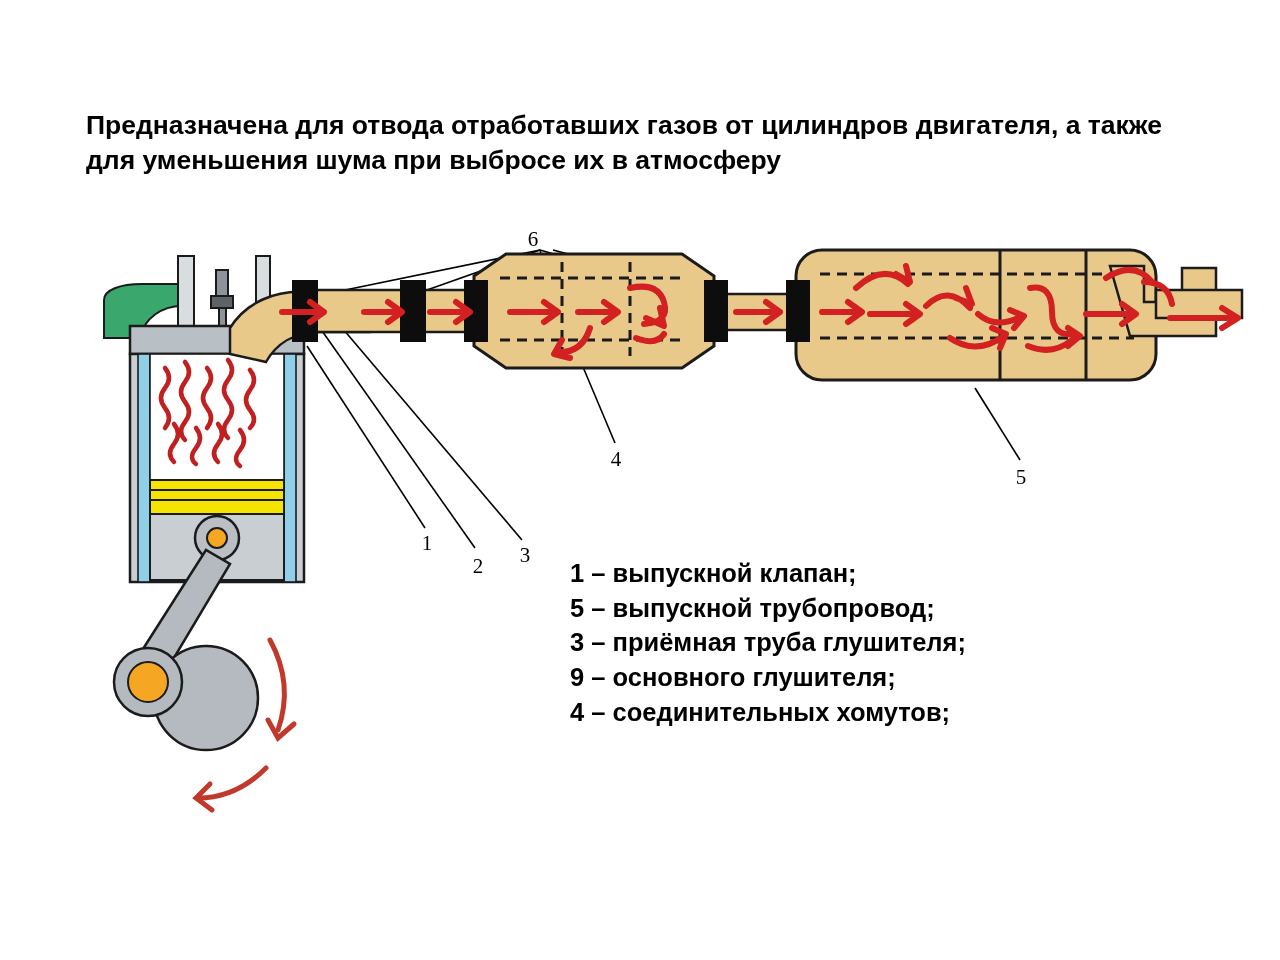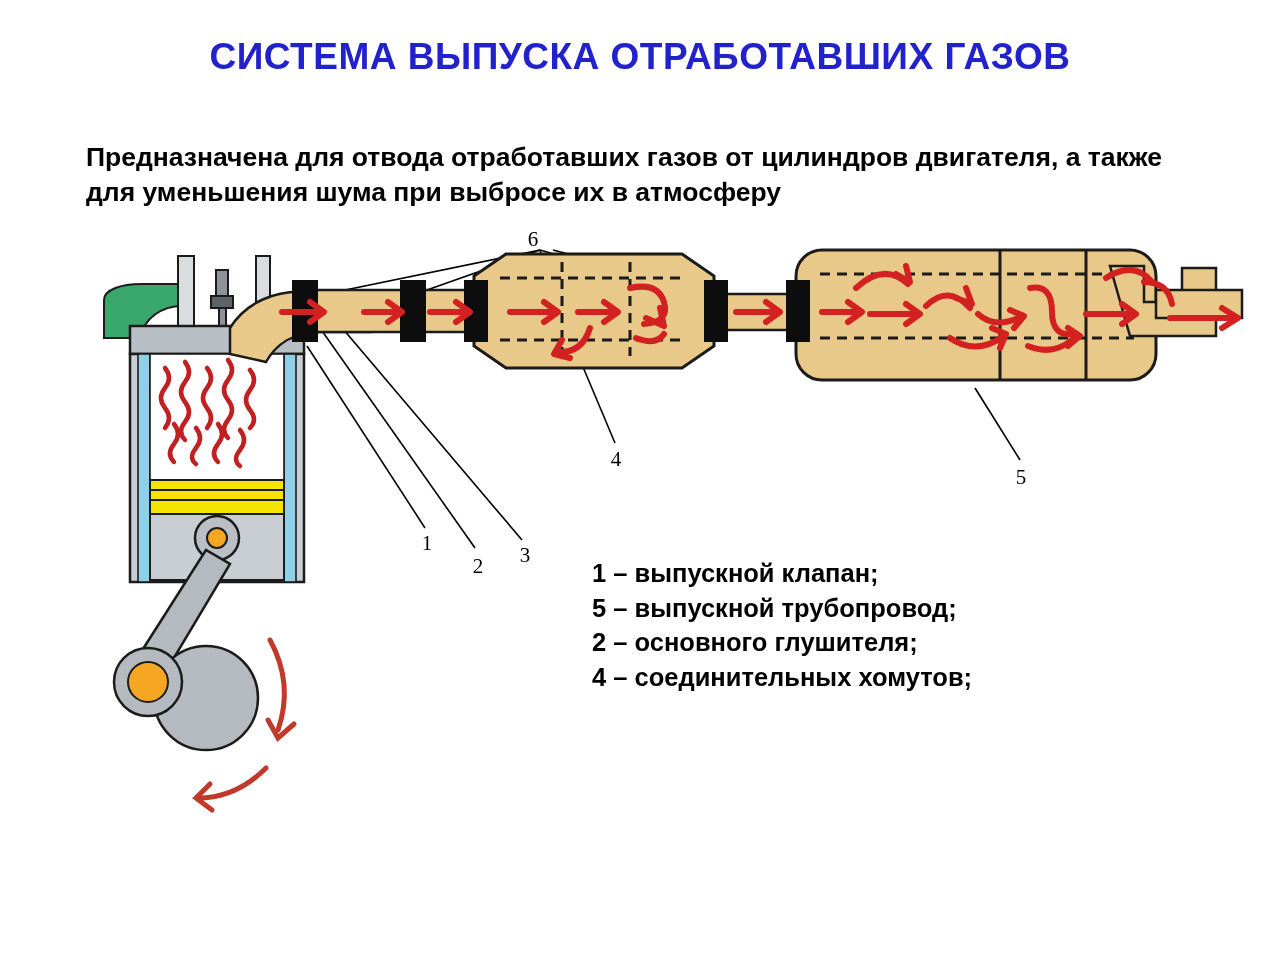--- a/index.html
+++ b/index.html
@@ -33,26 +33,25 @@
   }
   #intro {
     position: absolute;
     top: 108px;
     left: 86px;
     width: 1130px;
     color: #000000;
     font-size: 26.5px;
     font-weight: bold;
     line-height: 1.33;
-    margin-top: 32px;
   }
   #legend {
     position: absolute;
     top: 556px;
-    left: 592px;
+    left: 570px;
     width: 640px;
     color: #000000;
     font-size: 25.5px;
     font-weight: bold;
     line-height: 1.36;
   }
   #legend div {
     white-space: nowrap;
   }
   #legend div.wrap {
@@ -72,21 +71,20 @@
     font-family: "Liberation Serif", serif;
     font-size: 21px;
     fill: #000000;
   }
 </style>
 </head>
 <body>
 
 <div id="slide">
 
-  <div id="title">СИСТЕМА ВЫПУСКА ОТРАБОТАВШИХ ГАЗОВ</div>
 
   <div id="intro">Предназначена для отвода отработавших газов от цилиндров двигателя, а также для уменьшения шума при выбросе их в атмосферу</div>
 
   <div id="diagram">
     <svg width="1180" height="620" viewBox="0 0 1180 620" xmlns="http://www.w3.org/2000/svg">
 
       <g stroke="#000000" stroke-width="1.6" fill="none">
 
         <path d="M470,22 L246,68"></path>
         <path d="M470,22 L340,68"></path>
@@ -240,17 +238,18 @@
           <path d="M1074,54 q24,0 28,22"></path>
         </g>
       </g>
 
     </svg>
   </div>
 
   <div id="legend">
     <div>1 – выпускной клапан;</div>
     <div>5 – выпускной трубопровод;</div>
-    <div>2 – основного глушителя;</div>
+    <div>3 – приёмная труба глушителя;</div>
+    <div>9 – основного глушителя;</div>
     <div>4 – соединительных хомутов;</div>
   </div>
 
 </div>
 
 </body></html>

